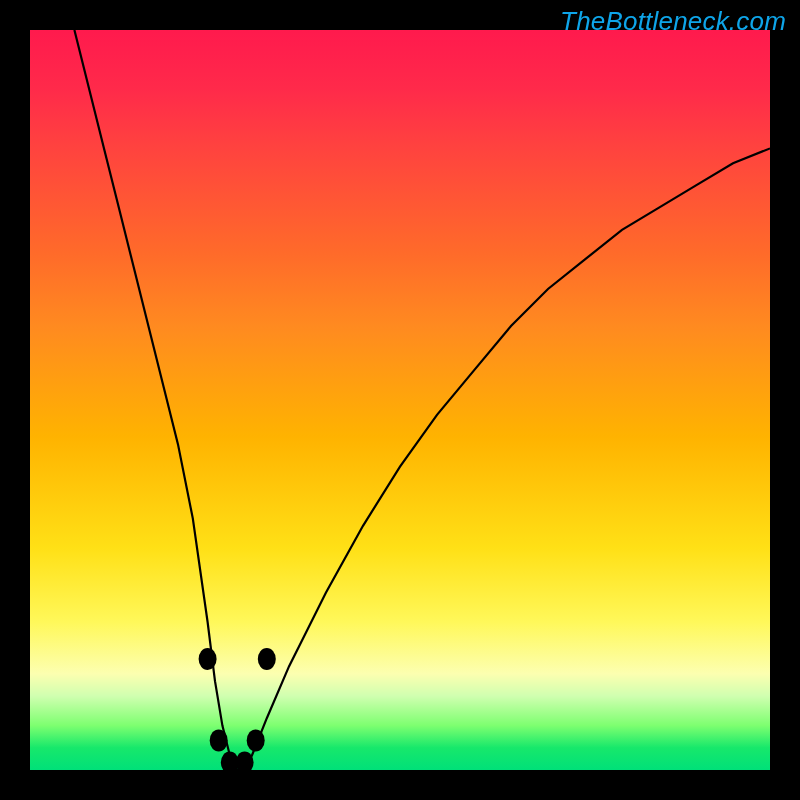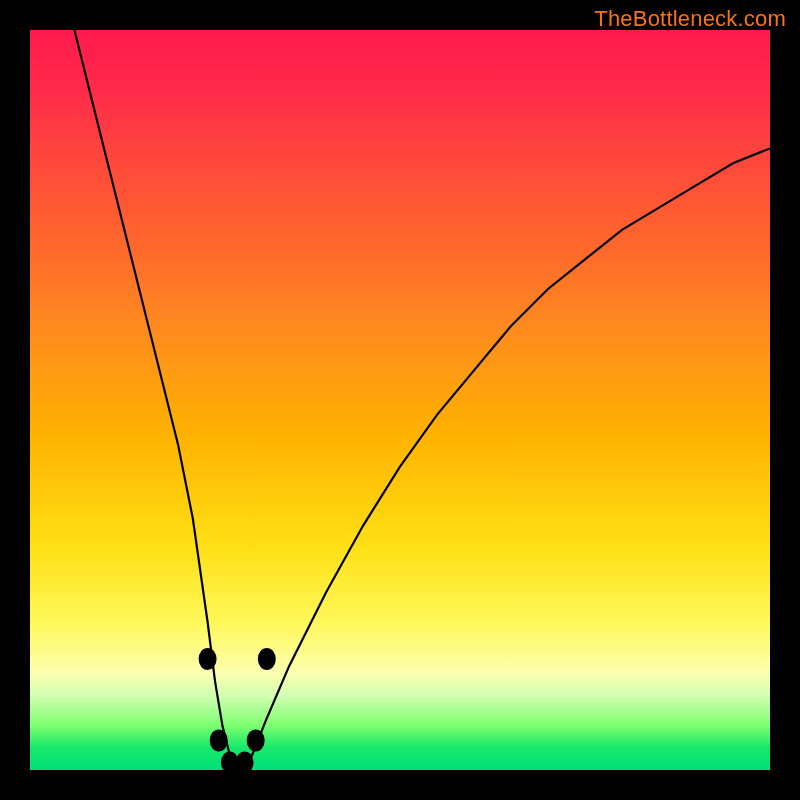--- a/index.html
+++ b/index.html
@@ -36,26 +36,27 @@
       #d0ffb0 90%,
       #7dff70 94%,
       #17e86b 97%,
       #00e079 100%
     );
   }
   .watermark {
     position: absolute;
     top: 6px;
     right: 14px;
-    color: #f97316;
-    font-size: 22px;
+    color: #0ea5e9;
+    font-size: 26px;
     font-weight: 500;
     letter-spacing: 0.2px;
     user-select: none;
     pointer-events: none;
+    font-style: italic;
   }
   svg.curve {
     position: absolute;
     left: 0;
     top: 0;
     width: 740px;
     height: 740px;
     pointer-events: none;
   }
 </style>

